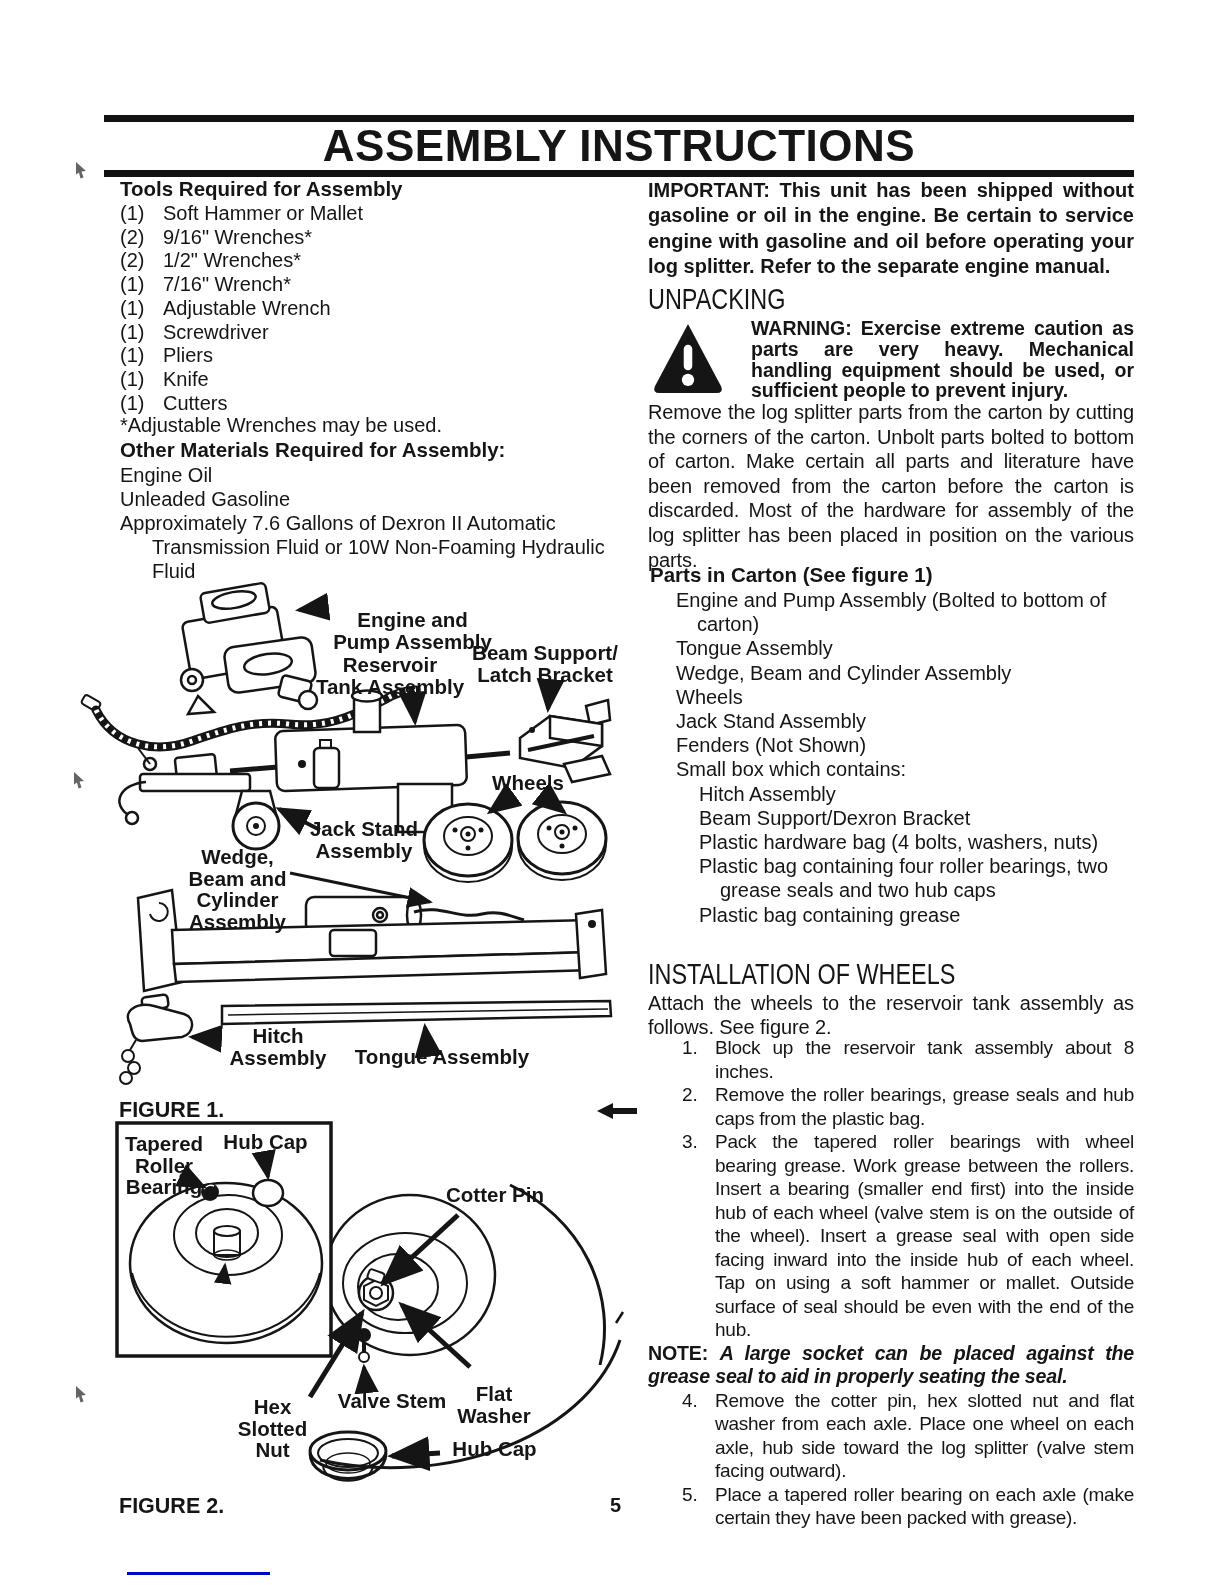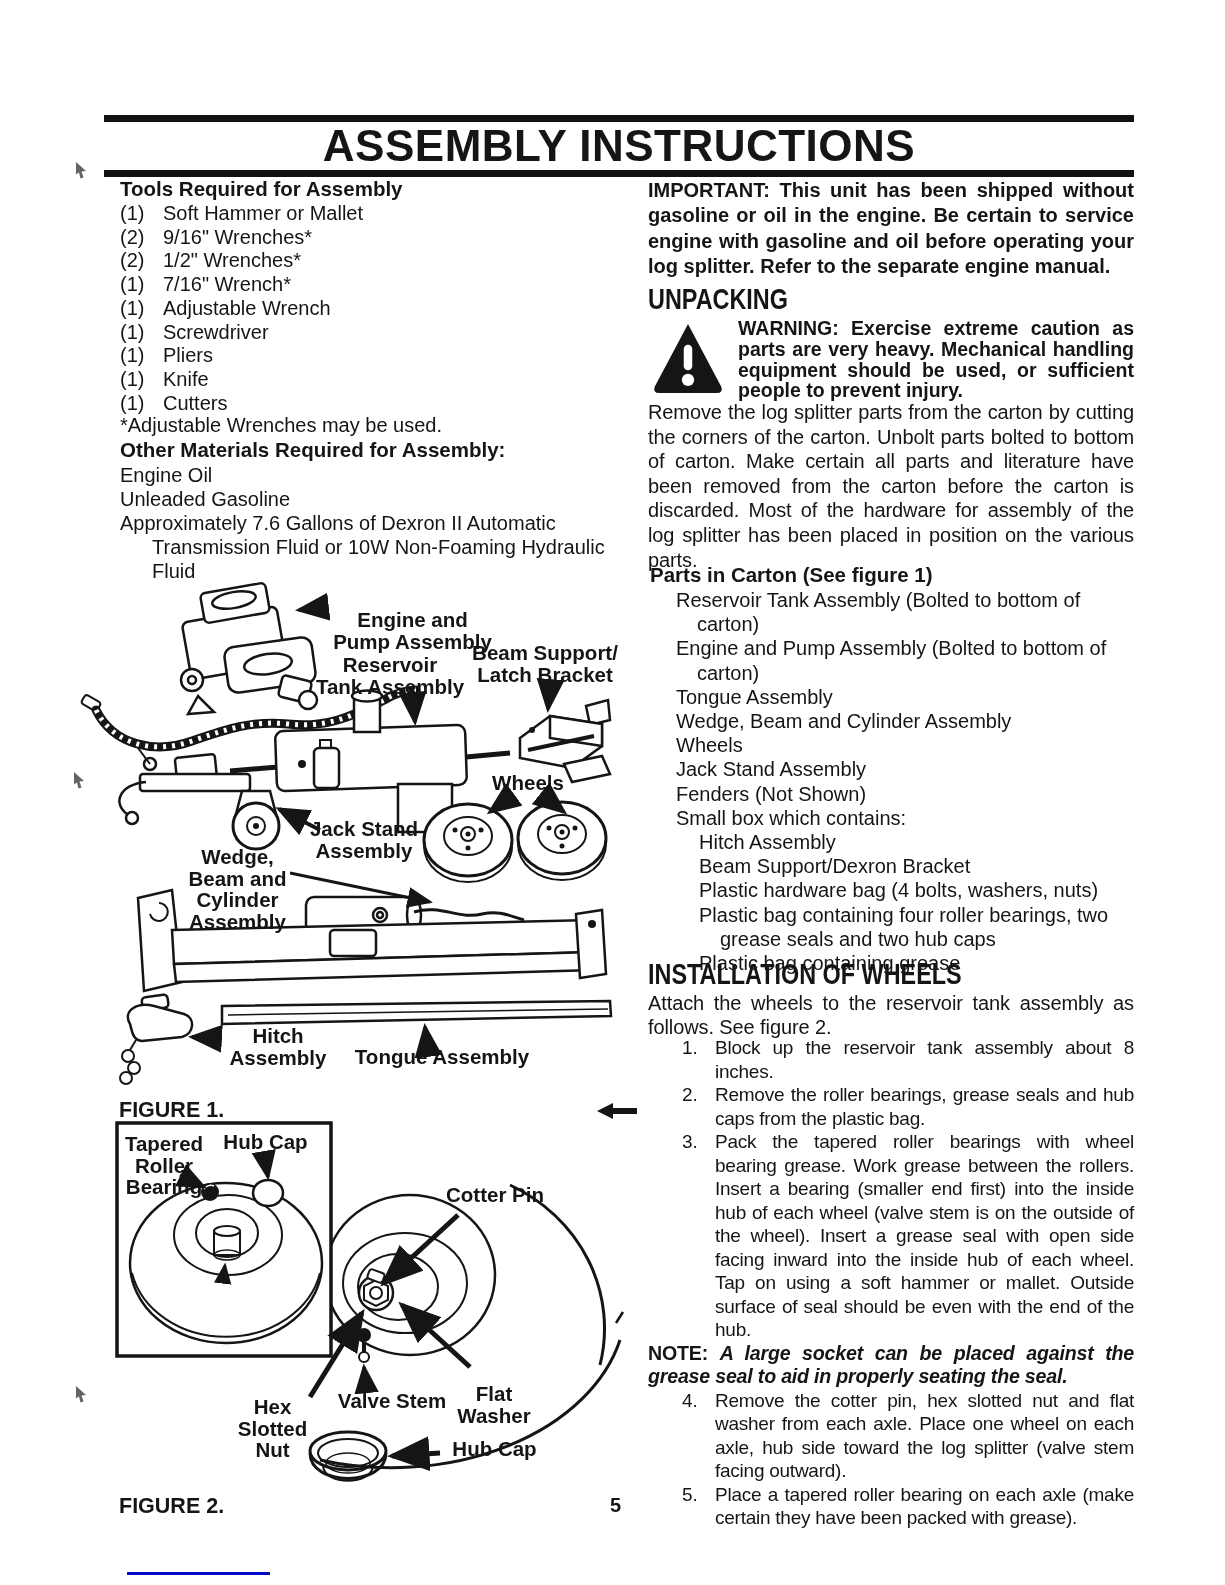--- a/index.html
+++ b/index.html
@@ -21,24 +21,24 @@
   
   #left-col { position:absolute; left:120px; top:177px; width:500px; }
   .col-heading { font-weight:700; font-size:20.5px; }
   .tool { display:flex; line-height:23.7px; font-size:20px; }
   .tool .q { flex:0 0 43px; }
   .mat-line { line-height:24px; font-size:20px; }
   .mat-ind { padding-left:32px; }
   
   #right-col { position:absolute; left:648px; top:178px; width:486px; }
   .imp { font-weight:700; font-size:20px; line-height:25.3px; }
-  .h-cond { font-weight:700; font-size:30px; white-space:nowrap;text-align:center; }
+  .h-cond { font-weight:400; font-size:30px; white-space:nowrap;text-align:center; }
   .h-cond > span { display:inline-block; transform:scaleX(0.78); transform-origin:0 60%; }
   .warn-row { display:flex; align-items:flex-start; }
-  .warn-text { margin-left:14px; flex:1; font-weight:700; font-size:19.5px; line-height:20.8px; }
+  .warn-text { margin-left:27px; flex:1; font-weight:700; font-size:19.5px; line-height:20.8px; }
   .bodytxt { font-size:20px; line-height:24.6px; letter-spacing:-0.1px; }
   .pl1 { padding-left:49px; text-indent:-21px; }
   .pl2 { padding-left:72px; text-indent:-21px; }
   .parts { font-size:20px; line-height:24.2px; }
   .step { display:flex; font-size:19px; line-height:23.5px; }
   .step .num { flex:0 0 33px; margin-left:34px; }
   .step .txt { flex:1; text-align:justify; letter-spacing:-0.25px; }
   .note { font-size:19.6px; line-height:23.5px; letter-spacing:-0.2px; }
   .note-label { font-weight:700; }
   .note-text { font-weight:700; font-style:italic; }
@@ -341,21 +341,20 @@
       </svg>
     </span>
     <span class="warn-text jt">WARNING: Exercise extreme caution as parts are very heavy. Mechanical handling equipment should be used, or sufficient people to prevent injury.</span>
   </div>
 
   <div class="abs bodytxt jt" style="left:0; top:222px; width:486px;">Remove the log splitter parts from the carton by cutting the corners of the carton. Unbolt parts bolted to bottom of carton. Make certain all parts and literature have been removed from the carton before the carton is discarded. Most of the hardware for assembly of the log splitter has been placed in position on the various parts.</div>
 
   <div class="abs col-heading" style="left:2px; top:385px; width:484px;">Parts in Carton (See figure 1)</div>
 
   <div class="abs parts" style="left:0; top:410px; width:486px;">
-    <div class="pl1">Reservoir Tank Assembly (Bolted to bottom of carton)</div>
     <div class="pl1">Engine and Pump Assembly (Bolted to bottom of carton)</div>
     <div class="pl1">Tongue Assembly</div>
     <div class="pl1">Wedge, Beam and Cylinder Assembly</div>
     <div class="pl1">Wheels</div>
     <div class="pl1">Jack Stand Assembly</div>
     <div class="pl1">Fenders (Not Shown)</div>
     <div class="pl1">Small box which contains:</div>
     <div class="pl2">Hitch Assembly</div>
     <div class="pl2">Beam Support/Dexron Bracket</div>
     <div class="pl2">Plastic hardware bag (4 bolts, washers, nuts)</div>

